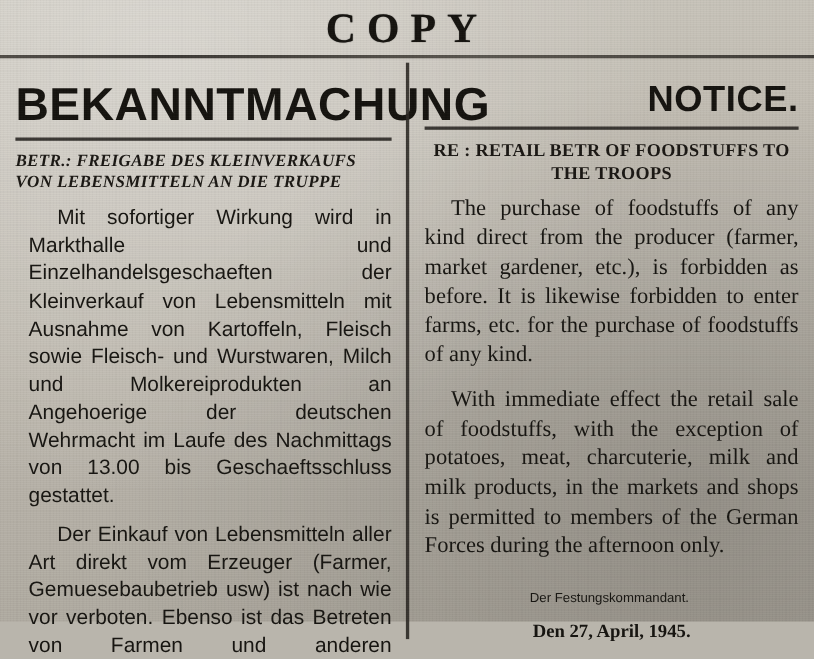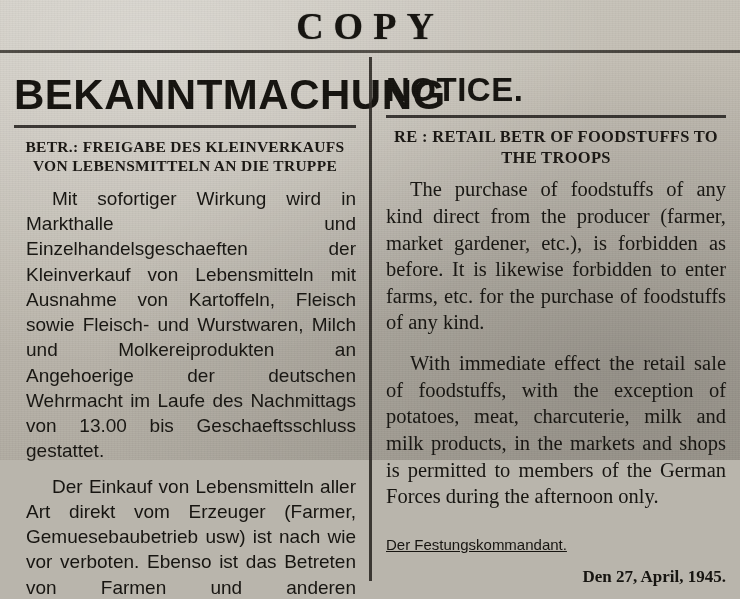--- a/index.html
+++ b/index.html
@@ -10,21 +10,21 @@
     width: 740px;
     height: 599px;
     background: #b9b5ac;
     font-family: "Liberation Sans", sans-serif;
     overflow: hidden;
   }
   
   .poster {
     position: relative;
     width: 740px;
-    height: 460px;
+    height: 565px;
     background:
       radial-gradient(ellipse at 20% 10%, rgba(255,255,255,0.30), rgba(255,255,255,0) 55%),
       radial-gradient(ellipse at 85% 80%, rgba(0,0,0,0.16), rgba(0,0,0,0) 60%),
       linear-gradient(170deg, #cdc9c0 0%, #c2bdb3 35%, #b5b0a6 70%, #a9a49a 100%);
     color: #1c1a17;
     box-sizing: border-box;
   }
   .grain {
     position: absolute;
     inset: 0;
@@ -88,40 +88,40 @@
     letter-spacing: 0.5px;
     text-align: center;
     margin: 8px 0 6px 0;
     color: #15130f;
   }
   .headline-en {
     font-family: "Liberation Sans", sans-serif;
     font-weight: bold;
     font-size: 33px;
     letter-spacing: 0.5px;
-    text-align: left;
+    text-align: right;
     margin: 8px 0 6px 0;
     color: #15130f;
   }
   .rule-under {
     height: 3px;
     background: #2a2723;
     margin: 0 0 9px 0;
     opacity: 0.9;
   }
 
   .subject-de {
     font-family: "Liberation Serif", serif;
     font-weight: bold;
     font-size: 15.5px;
-    text-align: center;
     line-height: 1.25;
     letter-spacing: 0.3px;
     margin-bottom: 10px;
     color: #1a1713;
+    font-style: italic;
   }
   .subject-en {
     font-family: "Liberation Serif", serif;
     font-weight: bold;
     font-size: 16.5px;
     text-align: center;
     line-height: 1.25;
     letter-spacing: 0.3px;
     margin-bottom: 8px;
     color: #1a1713;
@@ -143,32 +143,31 @@
     line-height: 1.30;
     text-align: justify;
     text-align-last: left;
     margin: 0 0 14px 0;
     text-indent: 24px;
     color: #171511;
   }
 
   .signature {
     font-family: "Liberation Sans", sans-serif;
-    font-size: 15px;
-    text-align: left;
+    font-size: 12px;
+    text-align: center;
     margin-top: 26px;
     padding-right: 4px;
     color: #171511;
-    text-decoration: underline;
   }
   .date {
     font-family: "Liberation Serif", serif;
     font-weight: bold;
     font-size: 17px;
-    text-align: right;
+    text-align: center;
     margin-top: 14px;
     color: #171511;
   }
 </style>
 </head>
 <body>
 
 <div class="poster">
 
   <div class="copy-mark">COPY</div>

